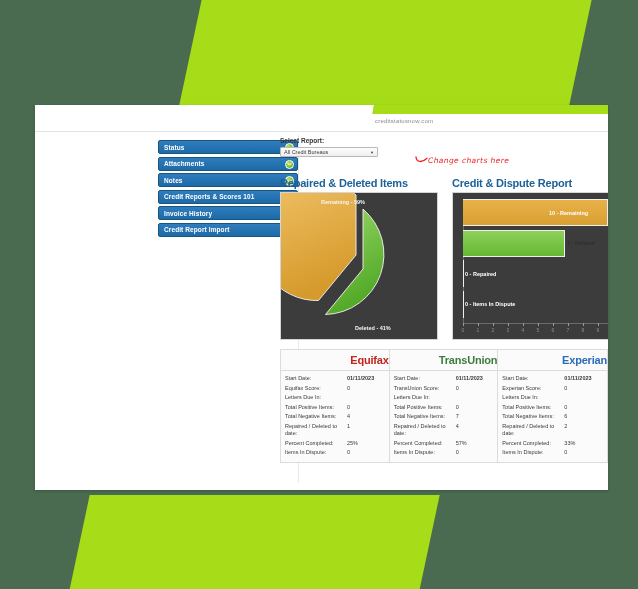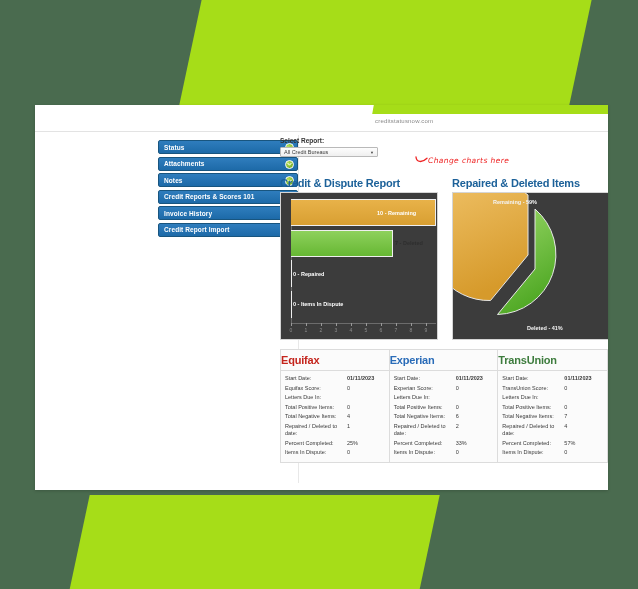--- a/index.html
+++ b/index.html
@@ -246,21 +246,21 @@
     border:1px solid #dcdcdc;
     background:#fbfbfb;
   }
   .bureau-col {
     width:113px;
     border-right:1px solid #dcdcdc;
     background:#fbfbfb;
   }
   .bureau-col:last-child { border-right:none; }
   .bureau-head {
-    text-align:left;
+    text-align:right;
     font-size:11px;
     font-weight:bold;
     padding:4px 0 4px;
     border-bottom:1px solid #dcdcdc;
     background:#fbfbfb;
     letter-spacing:-.2px;
   }
   .bureau-head.equifax    { color:#c4241c; }
   .bureau-head.experian   { color:#2a6cb8; }
   .bureau-head.transunion { color:#3d7c3d; }
@@ -351,75 +351,20 @@
     <div id="annotation">
       <span>
         <svg width="13" height="10" viewBox="0 0 13 10">
           <path d="M1 2 C1.5 7.5 7 8 12 3.2" fill="none" stroke="#ee2222" stroke-width="1.3" stroke-linecap="round"></path>
         </svg>
       </span>
       <span id="annotation-text">Change charts here</span>
     </div>
 
     <div id="chart-row">
-
-      <div class="chart-block">
-        <div class="chart-title">Credit &amp; Dispute Report</div>
-        <div class="chart-canvas">
-          <div id="bar-yaxis"></div>
-          <div id="bars-plot">
-
-            <div class="bar-row">
-              <div class="bar-fill gold" style="width:145px;"></div>
-              <span class="bar-text" style="left:86px;">10 - Remaining</span>
-            </div>
-
-            <div class="bar-row">
-              <div class="bar-fill green" style="width:101.5px;"></div>
-              <span class="bar-text" style="left:104px; color:#2e2e2e;">7 - Deleted</span>
-            </div>
-
-            <div class="bar-row">
-              <div class="bar-fill" style="width:0px;"></div>
-              <span class="bar-text" style="left:2px;">0 - Repaired</span>
-            </div>
-
-            <div class="bar-row">
-              <div class="bar-fill" style="width:0px;"></div>
-              <span class="bar-text" style="left:2px;">0 - Items In Dispute</span>
-            </div>
-
-          </div>
-
-          <div id="bar-axis">
-            <div id="bar-axis-line"></div>
-            <div class="axis-tick" style="left:0px;"></div>
-            <div class="axis-tick" style="left:15px;"></div>
-            <div class="axis-tick" style="left:30px;"></div>
-            <div class="axis-tick" style="left:45px;"></div>
-            <div class="axis-tick" style="left:60px;"></div>
-            <div class="axis-tick" style="left:75px;"></div>
-            <div class="axis-tick" style="left:90px;"></div>
-            <div class="axis-tick" style="left:105px;"></div>
-            <div class="axis-tick" style="left:120px;"></div>
-            <div class="axis-tick" style="left:135px;"></div>
-
-            <div class="axis-tick-label" style="left:0px;">0</div>
-            <div class="axis-tick-label" style="left:15px;">1</div>
-            <div class="axis-tick-label" style="left:30px;">2</div>
-            <div class="axis-tick-label" style="left:45px;">3</div>
-            <div class="axis-tick-label" style="left:60px;">4</div>
-            <div class="axis-tick-label" style="left:75px;">5</div>
-            <div class="axis-tick-label" style="left:90px;">6</div>
-            <div class="axis-tick-label" style="left:105px;">7</div>
-            <div class="axis-tick-label" style="left:120px;">8</div>
-            <div class="axis-tick-label" style="left:135px;">9</div>
-          </div>
-        </div>
-      </div>
 
       <div class="chart-block">
         <div class="chart-title">Repaired &amp; Deleted Items</div>
         <div class="chart-canvas">
           <div id="pie-wrap">
             <svg width="158" height="148" viewBox="0 0 158 148">
               <defs>
                 <linearGradient id="gGold" x1="0" y1="0" x2="0.35" y2="1">
                   <stop offset="0" stop-color="#f0c268"></stop>
                   <stop offset="1" stop-color="#d69a2b"></stop>
@@ -432,20 +377,75 @@
 
               <path d="M78 68 L78 8 A60 60 0 1 0 40.5 113.5 Z" transform="translate(-3,-6)" fill="url(#gGold)" stroke="#e7e7e7" stroke-width="1"></path>
 
               <path d="M78 68 L40.5 113.5 A60 60 0 0 0 78 8 Z" transform="translate(4,8)" fill="url(#gGreen)" stroke="#e7e7e7" stroke-width="1"></path>
             </svg>
           </div>
           <div class="pie-label" id="pie-label-remaining">Remaining - 59%</div>
           <div class="pie-label" id="pie-label-deleted">Deleted - 41%</div>
         </div>
       </div>
+
+      <div class="chart-block">
+        <div class="chart-title">Credit &amp; Dispute Report</div>
+        <div class="chart-canvas">
+          <div id="bar-yaxis"></div>
+          <div id="bars-plot">
+
+            <div class="bar-row">
+              <div class="bar-fill gold" style="width:145px;"></div>
+              <span class="bar-text" style="left:86px;">10 - Remaining</span>
+            </div>
+
+            <div class="bar-row">
+              <div class="bar-fill green" style="width:101.5px;"></div>
+              <span class="bar-text" style="left:104px; color:#2e2e2e;">7 - Deleted</span>
+            </div>
+
+            <div class="bar-row">
+              <div class="bar-fill" style="width:0px;"></div>
+              <span class="bar-text" style="left:2px;">0 - Repaired</span>
+            </div>
+
+            <div class="bar-row">
+              <div class="bar-fill" style="width:0px;"></div>
+              <span class="bar-text" style="left:2px;">0 - Items In Dispute</span>
+            </div>
+
+          </div>
+
+          <div id="bar-axis">
+            <div id="bar-axis-line"></div>
+            <div class="axis-tick" style="left:0px;"></div>
+            <div class="axis-tick" style="left:15px;"></div>
+            <div class="axis-tick" style="left:30px;"></div>
+            <div class="axis-tick" style="left:45px;"></div>
+            <div class="axis-tick" style="left:60px;"></div>
+            <div class="axis-tick" style="left:75px;"></div>
+            <div class="axis-tick" style="left:90px;"></div>
+            <div class="axis-tick" style="left:105px;"></div>
+            <div class="axis-tick" style="left:120px;"></div>
+            <div class="axis-tick" style="left:135px;"></div>
+
+            <div class="axis-tick-label" style="left:0px;">0</div>
+            <div class="axis-tick-label" style="left:15px;">1</div>
+            <div class="axis-tick-label" style="left:30px;">2</div>
+            <div class="axis-tick-label" style="left:45px;">3</div>
+            <div class="axis-tick-label" style="left:60px;">4</div>
+            <div class="axis-tick-label" style="left:75px;">5</div>
+            <div class="axis-tick-label" style="left:90px;">6</div>
+            <div class="axis-tick-label" style="left:105px;">7</div>
+            <div class="axis-tick-label" style="left:120px;">8</div>
+            <div class="axis-tick-label" style="left:135px;">9</div>
+          </div>
+        </div>
+      </div>
     </div>
 
     <div id="summary">
       <div id="summary-table">
 
         <div class="bureau-col">
           <div class="bureau-head equifax">Equifax</div>
           <div class="bureau-body">
             <div class="srow bold">
               <span class="srow-label">Start Date:</span>
@@ -476,20 +476,58 @@
               <span class="srow-value">25%</span>
             </div>
             <div class="srow">
               <span class="srow-label">Items In Dispute:</span>
               <span class="srow-value">0</span>
             </div>
           </div>
         </div>
 
         <div class="bureau-col">
+          <div class="bureau-head transunion">TransUnion</div>
+          <div class="bureau-body">
+            <div class="srow bold">
+              <span class="srow-label">Start Date:</span>
+              <span class="srow-value">01/11/2023</span>
+            </div>
+            <div class="srow">
+              <span class="srow-label">TransUnion Score:</span>
+              <span class="srow-value">0</span>
+            </div>
+            <div class="srow">
+              <span class="srow-label">Letters Due In:</span>
+              <span class="srow-value"></span>
+            </div>
+            <div class="srow">
+              <span class="srow-label">Total Positive Items:</span>
+              <span class="srow-value">0</span>
+            </div>
+            <div class="srow">
+              <span class="srow-label">Total Negative Items:</span>
+              <span class="srow-value">7</span>
+            </div>
+            <div class="srow">
+              <span class="srow-label">Repaired / Deleted to date:</span>
+              <span class="srow-value">4</span>
+            </div>
+            <div class="srow">
+              <span class="srow-label">Percent Completed:</span>
+              <span class="srow-value">57%</span>
+            </div>
+            <div class="srow">
+              <span class="srow-label">Items In Dispute:</span>
+              <span class="srow-value">0</span>
+            </div>
+          </div>
+        </div>
+
+        <div class="bureau-col">
           <div class="bureau-head experian">Experian</div>
           <div class="bureau-body">
             <div class="srow bold">
               <span class="srow-label">Start Date:</span>
               <span class="srow-value">01/11/2023</span>
             </div>
             <div class="srow">
               <span class="srow-label">Experian Score:</span>
               <span class="srow-value">0</span>
             </div>
@@ -513,55 +551,17 @@
               <span class="srow-label">Percent Completed:</span>
               <span class="srow-value">33%</span>
             </div>
             <div class="srow">
               <span class="srow-label">Items In Dispute:</span>
               <span class="srow-value">0</span>
             </div>
           </div>
         </div>
 
-        <div class="bureau-col">
-          <div class="bureau-head transunion">TransUnion</div>
-          <div class="bureau-body">
-            <div class="srow bold">
-              <span class="srow-label">Start Date:</span>
-              <span class="srow-value">01/11/2023</span>
-            </div>
-            <div class="srow">
-              <span class="srow-label">TransUnion Score:</span>
-              <span class="srow-value">0</span>
-            </div>
-            <div class="srow">
-              <span class="srow-label">Letters Due In:</span>
-              <span class="srow-value"></span>
-            </div>
-            <div class="srow">
-              <span class="srow-label">Total Positive Items:</span>
-              <span class="srow-value">0</span>
-            </div>
-            <div class="srow">
-              <span class="srow-label">Total Negative Items:</span>
-              <span class="srow-value">7</span>
-            </div>
-            <div class="srow">
-              <span class="srow-label">Repaired / Deleted to date:</span>
-              <span class="srow-value">4</span>
-            </div>
-            <div class="srow">
-              <span class="srow-label">Percent Completed:</span>
-              <span class="srow-value">57%</span>
-            </div>
-            <div class="srow">
-              <span class="srow-label">Items In Dispute:</span>
-              <span class="srow-value">0</span>
-            </div>
-          </div>
-        </div>
-
       </div>
     </div>
 
   </div>
 </div>
 
 </body></html>

